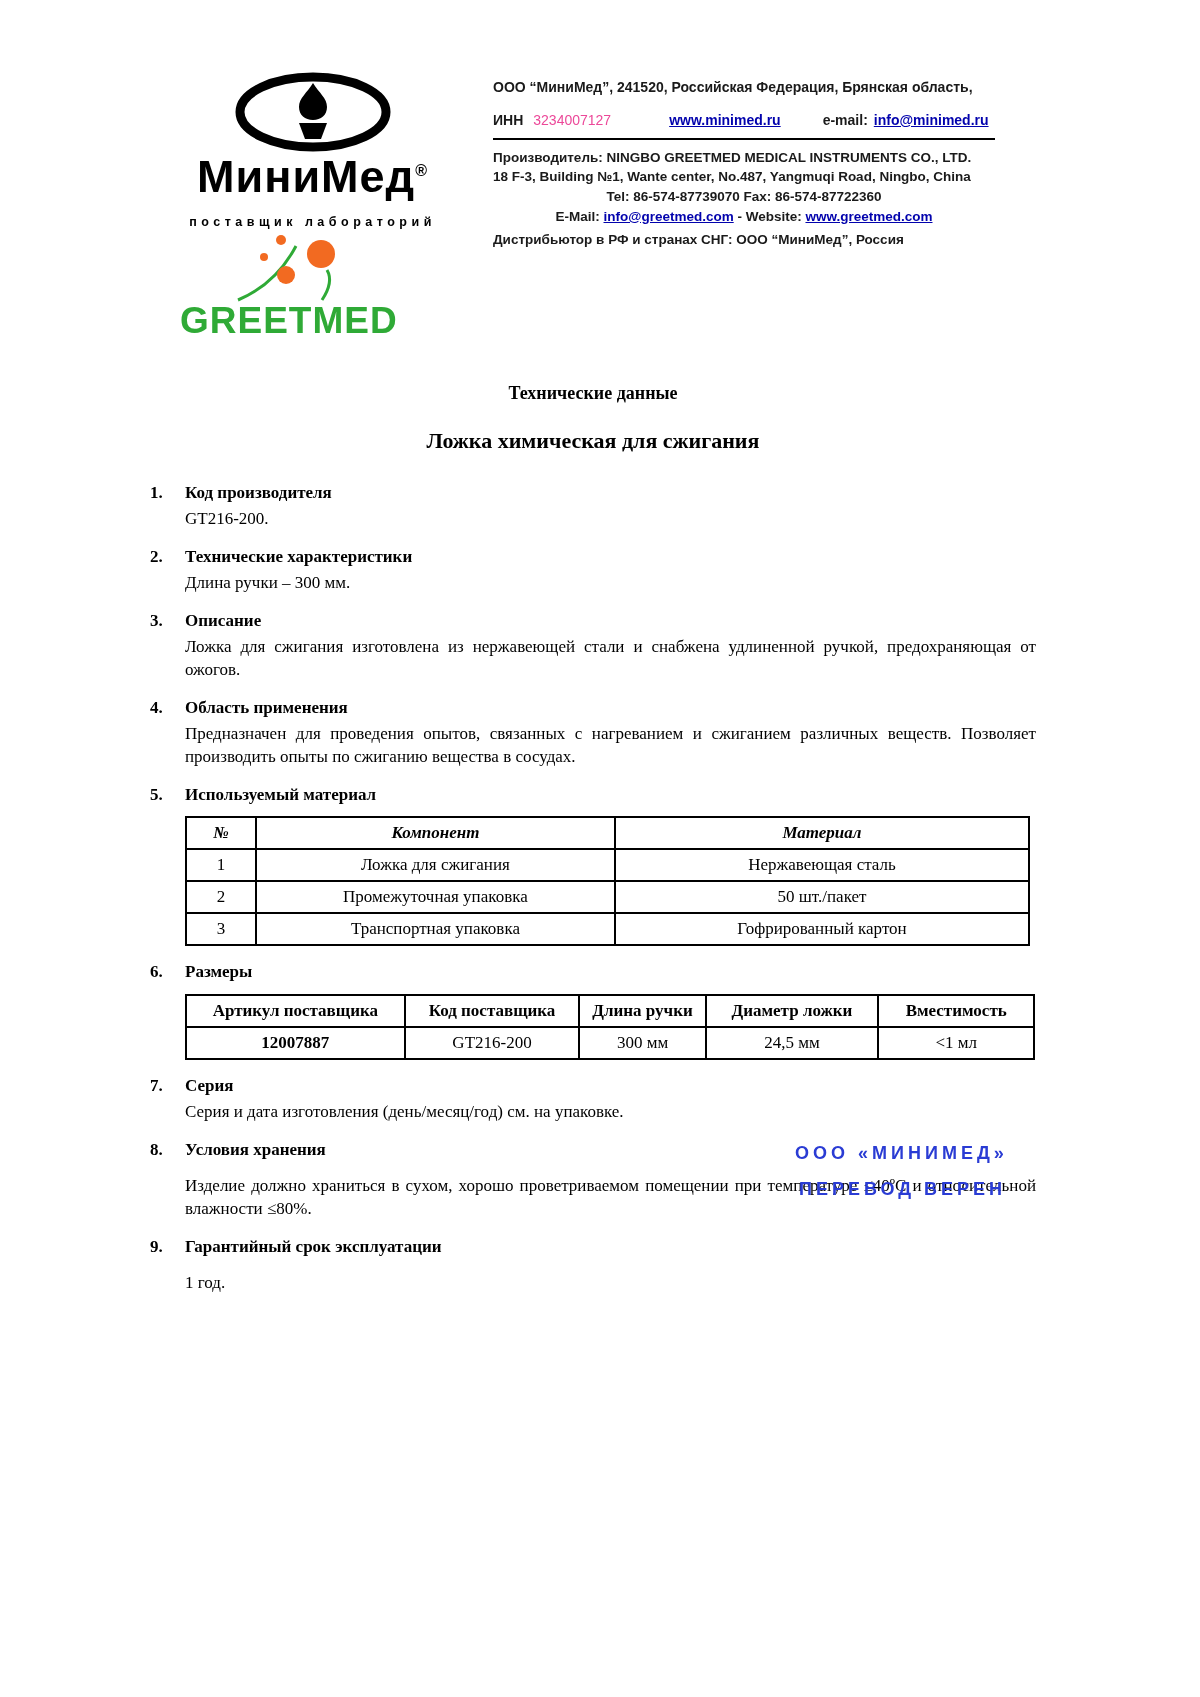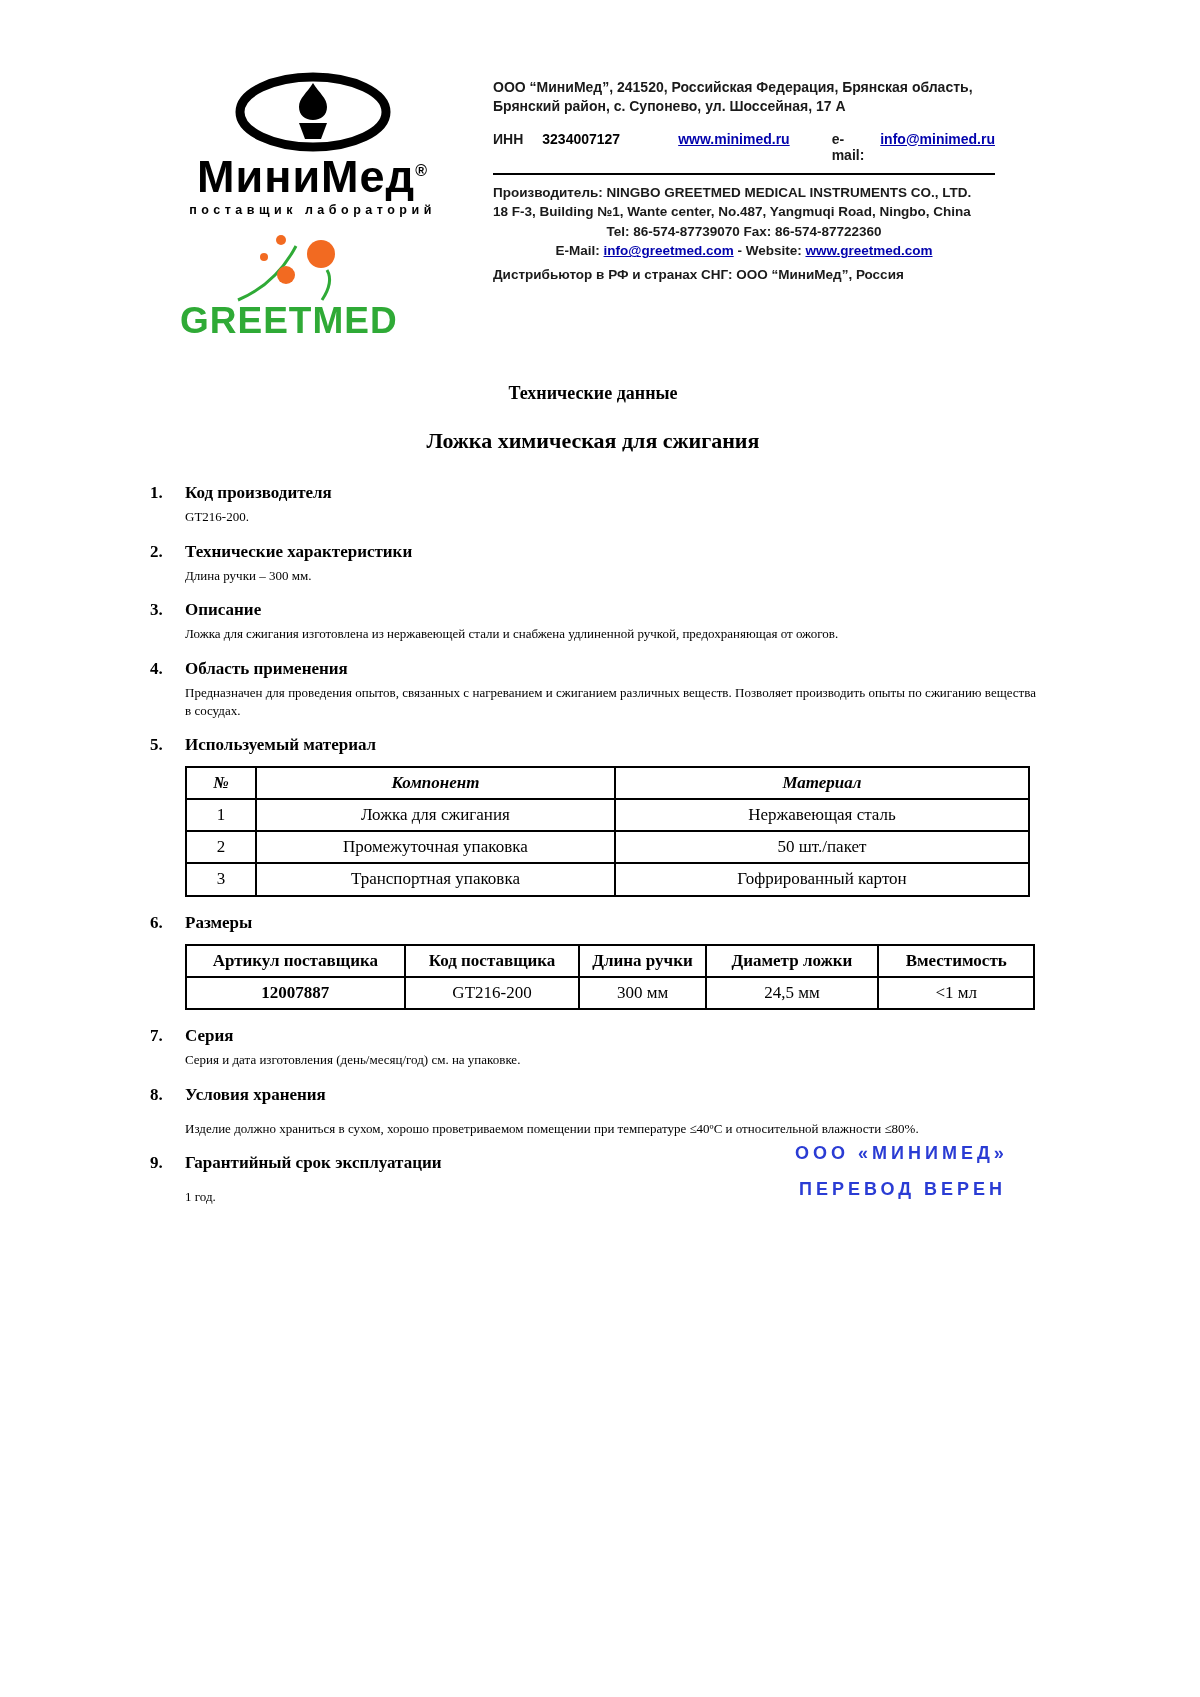--- a/index.html
+++ b/index.html
@@ -10,56 +10,56 @@
     font-family:"Liberation Serif", serif;
     overflow:hidden;
   }
 
   
   .minimed-logo { position:absolute; left:180px; top:72px; width:265px; text-align:center; font-family:"Liberation Sans", sans-serif; }
   .minimed-oval { display:block; margin:0 auto; }
   .minimed-oval ellipse { stroke:#000; }
   .minimed-brand { font-size:45px; font-weight:bold; letter-spacing:1px; line-height:1; margin-top:2px; white-space:nowrap; }
   .minimed-brand sup { font-size:16px; vertical-align:super; }
-  .minimed-tagline { font-size:12.5px; font-weight:bold; letter-spacing:4.5px; margin-top:4px; white-space:nowrap; }
+  .minimed-tagline { font-size:12.5px; font-weight:bold; letter-spacing:4.5px; margin-top:16px; white-space:nowrap; }
 
   .greetmed-logo { position:absolute; left:180px; top:228px; width:265px; font-family:"Liberation Sans", sans-serif; }
   .greetmed-art { display:block; }
   .gm-dot { fill:var(--dot-orange,#f26a21); }
   .gm-curve { stroke:var(--greetmed-green,#2faa36); stroke-width:3; fill:none; }
   .greetmed-word { font-size:37px; font-weight:bold; color:var(--greetmed-green,#2faa36); letter-spacing:1px; margin-top:-4px; white-space:nowrap; }
 
   
   .contact-col { position:absolute; left:493px; top:78px; width:502px; font-family:"Liberation Sans", sans-serif; color:#1a1a1a; }
   .addr-line { font-size:14px; font-weight:bold; line-height:1.35; }
   .phone-block { margin-top:12px; }
   .phone-line { font-size:13.5px; font-weight:bold; line-height:1.4; }
   .inn-row { margin-top:15px; font-size:14px; font-weight:bold; display:flex; align-items:baseline; }
   .inn-label { font-weight:bold; }
-  .inn-value { color:#000000; font-weight:bold; margin-left:19px; }
+  .inn-value { color:#ec4899; font-weight:normal; margin-left:10px; }
   .inn-row .site-link { margin-left:58px; }
   .inn-row .email-label { margin-left:42px; }
   .inn-row .email-link { margin-left:6px; }
   a.link { color:var(--link,#0202ad); text-decoration:underline; font-weight:bold; cursor:pointer; }
   .header-divider { border-top:2px solid #000; margin-top:10px; }
 
   .mfr-block { margin-top:8px; font-size:13.5px; font-weight:bold; line-height:1.45; }
   .mfr-center { text-align:center; }
   .distributor { margin-top:4px; font-size:13.5px; font-weight:bold; }
 
   
   .main { position:absolute; top:383px; left:150px; width:886px; }
   .doc-subtitle { text-align:center; font-weight:bold; font-size:18px; }
   .doc-title { text-align:center; font-weight:bold; font-size:22px; margin-top:24px; }
 
   .sections { margin-top:28px; position:relative; }
   .section { margin-bottom:15px; }
   .sec-head { display:flex; font-weight:bold; font-size:17px; line-height:1.3; }
   .sec-num { width:35px; flex:0 0 35px; }
-  .sec-body { margin-left:35px; font-size:13px; line-height:1.35; text-align:justify; margin-top:4px; }
+  .sec-body { margin-left:35px; font-size:17px; line-height:1.35; text-align:justify; margin-top:4px; }
   .sec-body.gap { margin-top:14px; }
 
   table.tbl { border-collapse:collapse; margin:10px 0 4px 35px; font-size:17px; }
   table.tbl th, table.tbl td { border:2px solid #000; text-align:center; padding:4px 6px; line-height:1.3; }
   .material-tbl { width:845px; }
   .material-tbl th { font-style:italic; font-weight:bold; }
   .material-tbl .c0 { width:70px; }
   .material-tbl .c1 { width:360px; }
   .material-tbl .c2 { width:415px;text-align:center; }
   .dims-tbl { width:850px; margin-left:30px; }
@@ -97,21 +97,20 @@
       <circle class="gm-dot" cx="101" cy="12" r="5"></circle>
       <circle class="gm-dot" cx="141" cy="26" r="14"></circle>
       <circle class="gm-dot" cx="106" cy="47" r="9"></circle>
       <circle class="gm-dot" cx="84" cy="29" r="4"></circle>
     </svg>
     <div class="greetmed-word">GREETMED</div>
   </div>
 
   <div class="contact-col">
     <div class="addr-line">ООО “МиниМед”, 241520, Российская Федерация, Брянская область,</div>
-    <div class="addr-line">Брянский район,  с. Супонево, ул. Шоссейная, 17 А</div>
 
 
     <div class="inn-row">
       <span class="inn-label">ИНН</span>
       <span class="inn-value">3234007127</span>
       <a class="link site-link">www.minimed.ru</a>
       <span class="email-label">e-mail:</span>
       <a class="link email-link">info@minimed.ru</a>
     </div>
 

